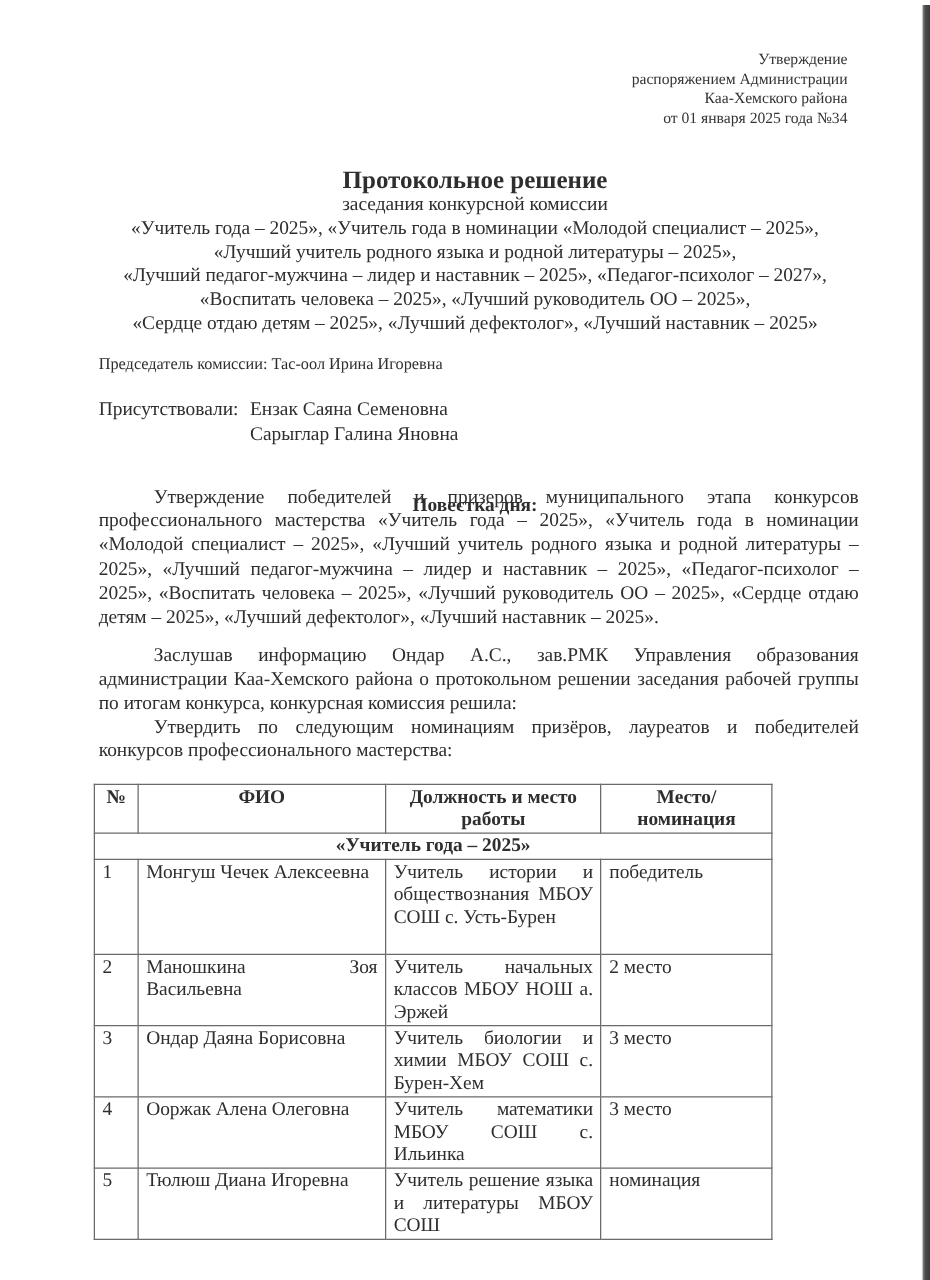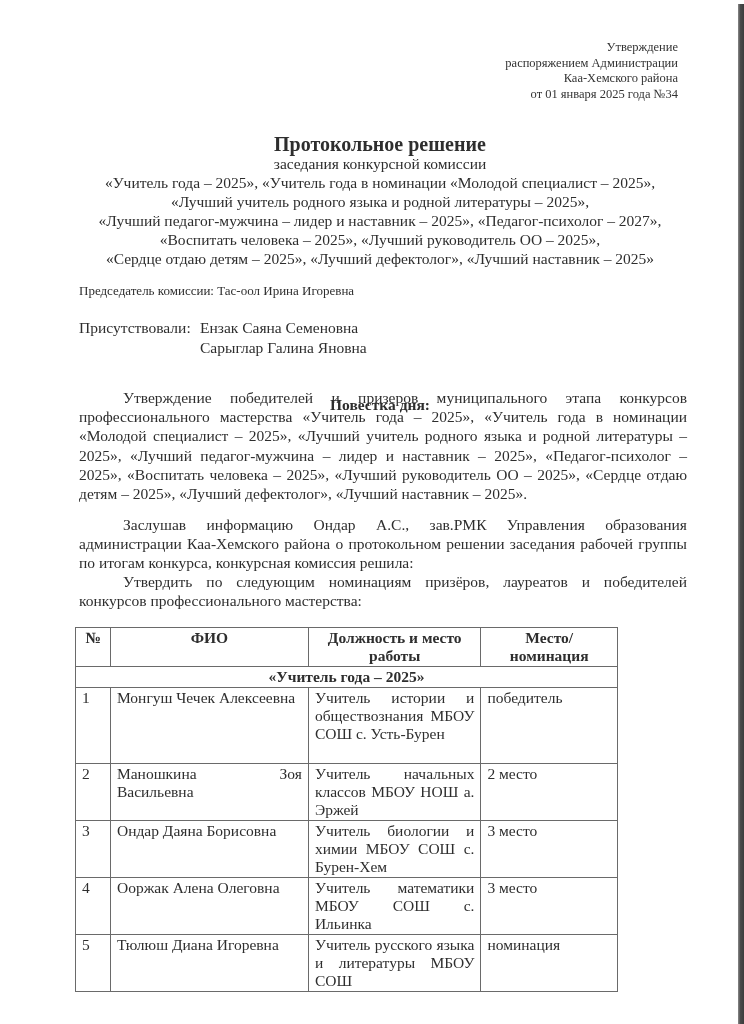--- a/index.html
+++ b/index.html
@@ -128,17 +128,17 @@
     </tr>
     <tr style="height:56px">
       <td>4</td>
       <td>Ооржак Алена Олеговна</td>
       <td class="c-pos">Учитель математики МБОУ СОШ с. Ильинка</td>
       <td>3 место</td>
     </tr>
     <tr style="height:56px">
       <td>5</td>
       <td>Тюлюш Диана Игоревна</td>
-      <td class="c-pos">Учитель русского языка и литературы МБОУ СОШ</td>
+      <td class="c-pos">Учитель решение языка и литературы МБОУ СОШ</td>
       <td>номинация</td>
     </tr>
   </tbody>
 </table>
 
 </body></html>

